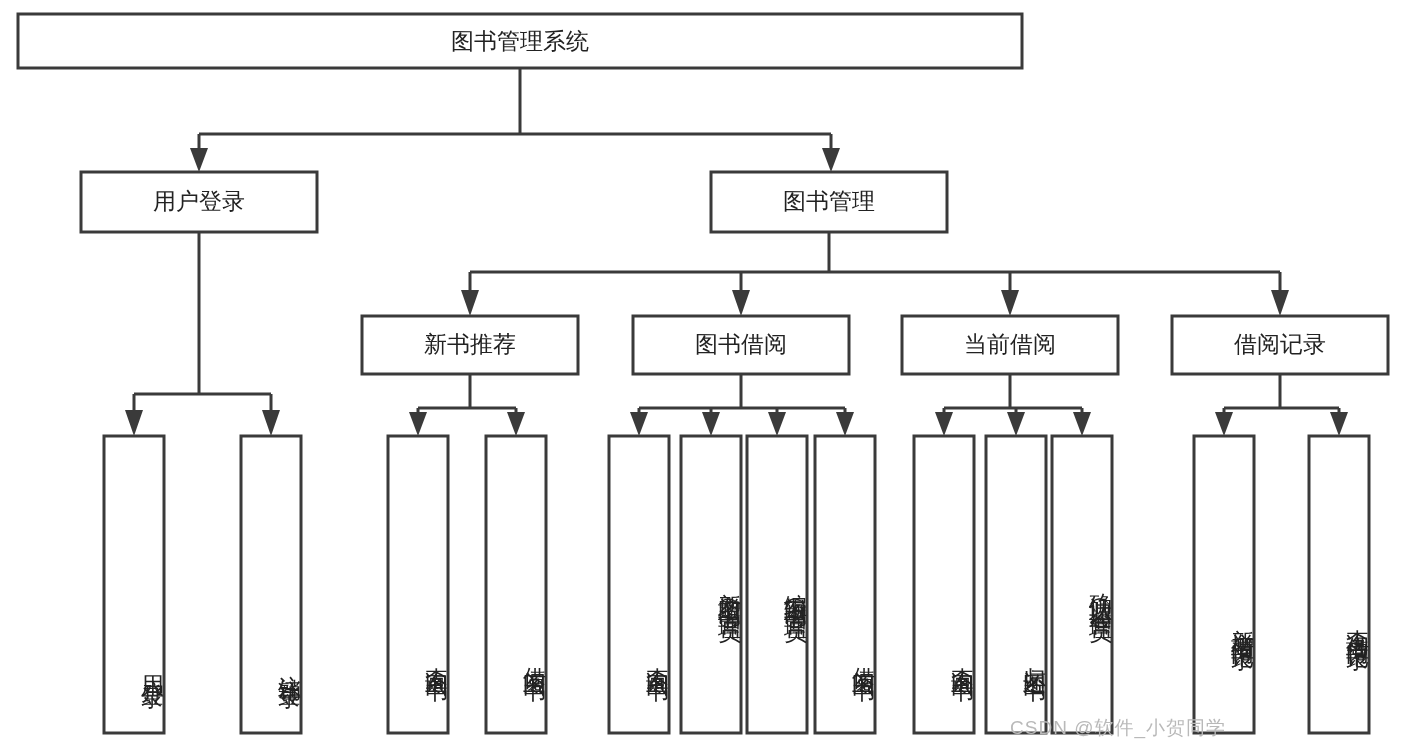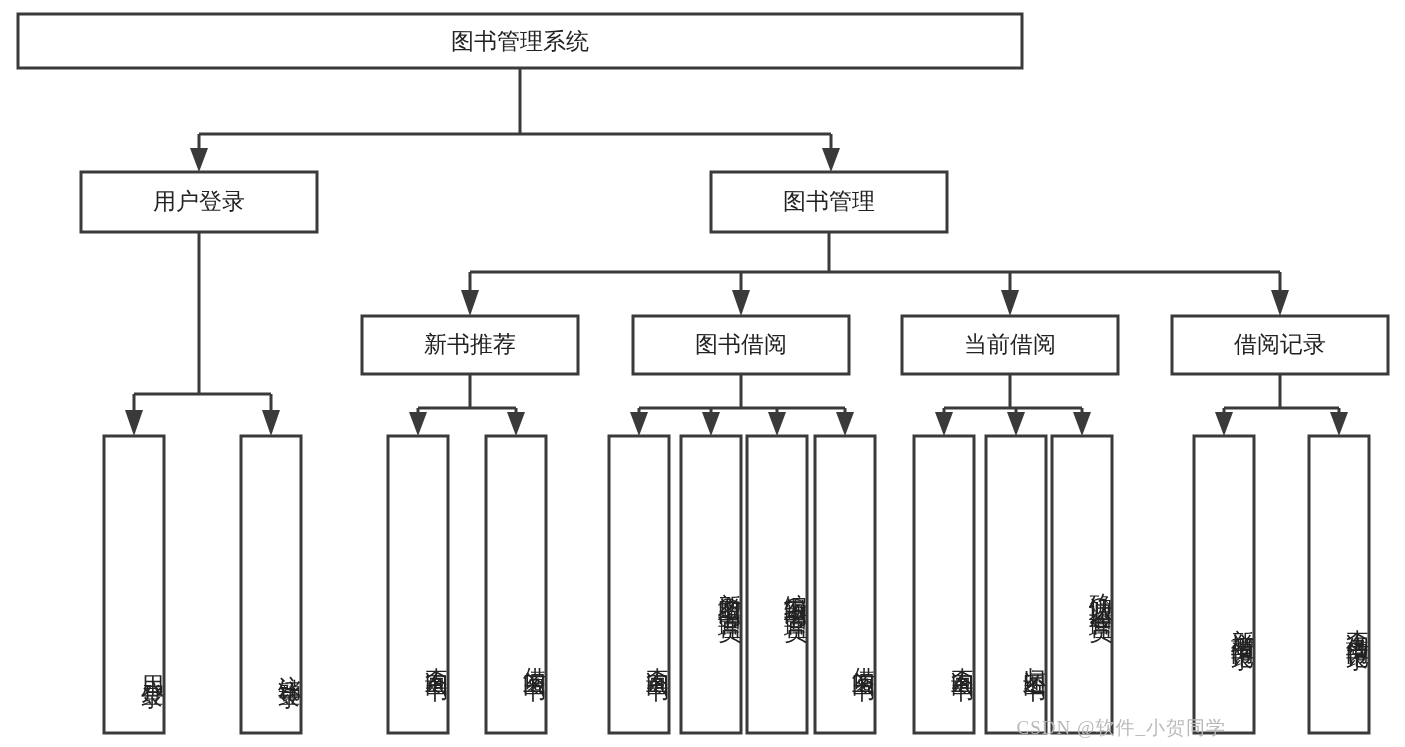--- a/index.html
+++ b/index.html
@@ -60,21 +60,21 @@
     white-space: nowrap;
     display: flex;
     align-items: flex-start;
     justify-content: center;
     pointer-events: none;
   }
   .watermark {
     position: absolute;
     right: 8px;
     bottom: 6px;
-    font-family: Liberation Serif, serif;
+    font-family: Liberation Sans, sans-serif;
     font-size: 19px;
     color: #b9b9b9;
     white-space: nowrap;
     letter-spacing: 1px;
   }
 </style>
 </head>
 <body>
 
 <div id="diagram-root">

